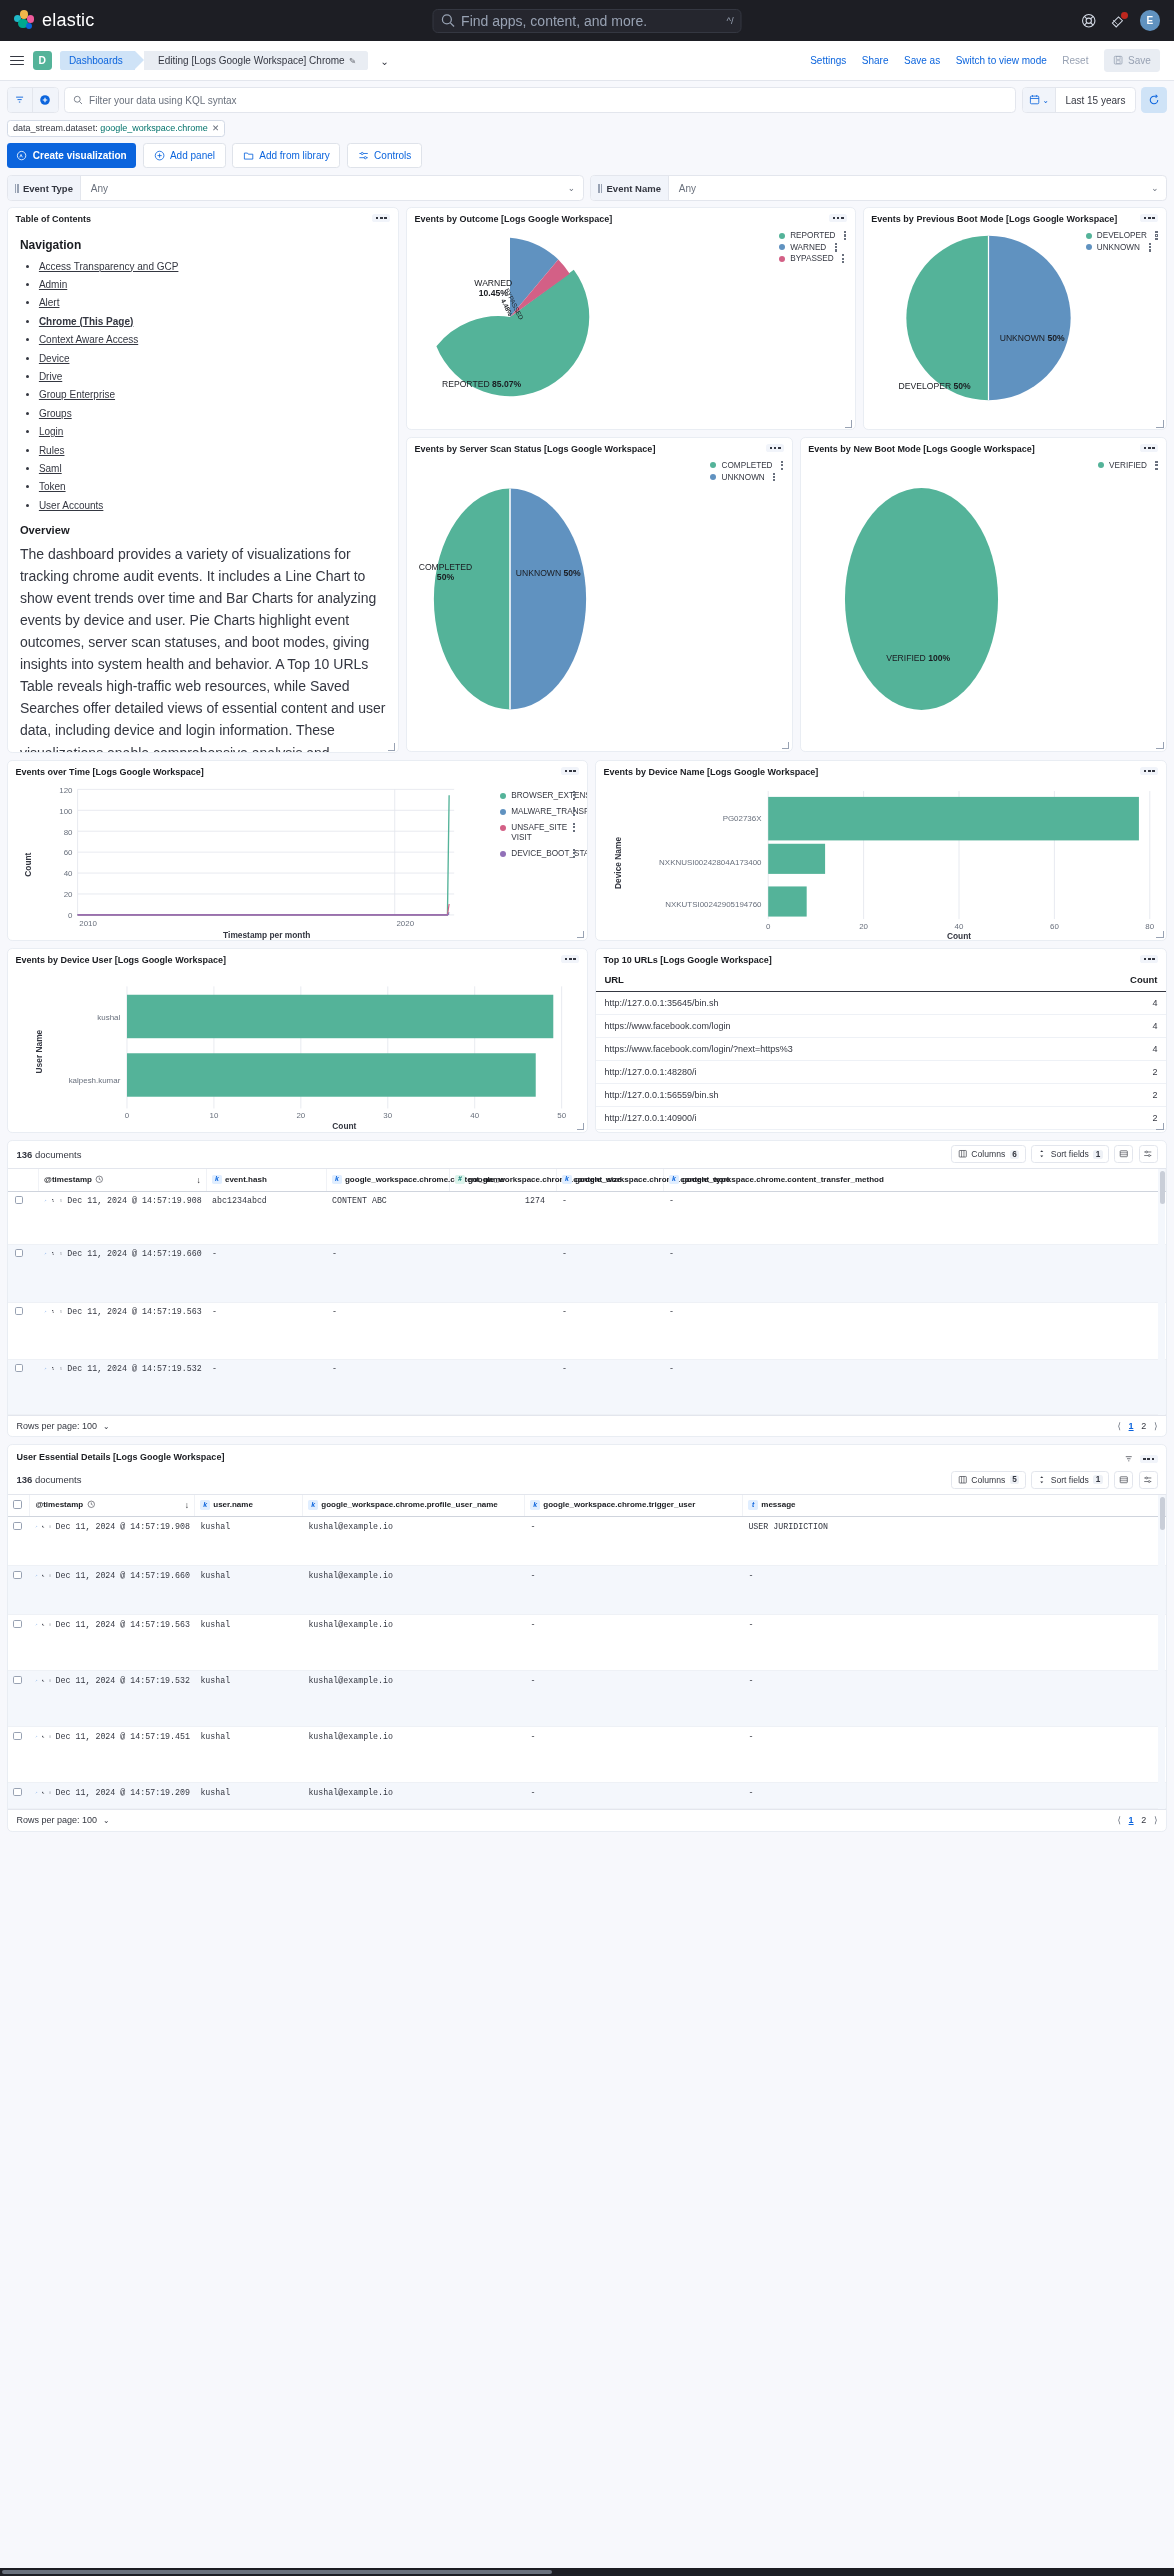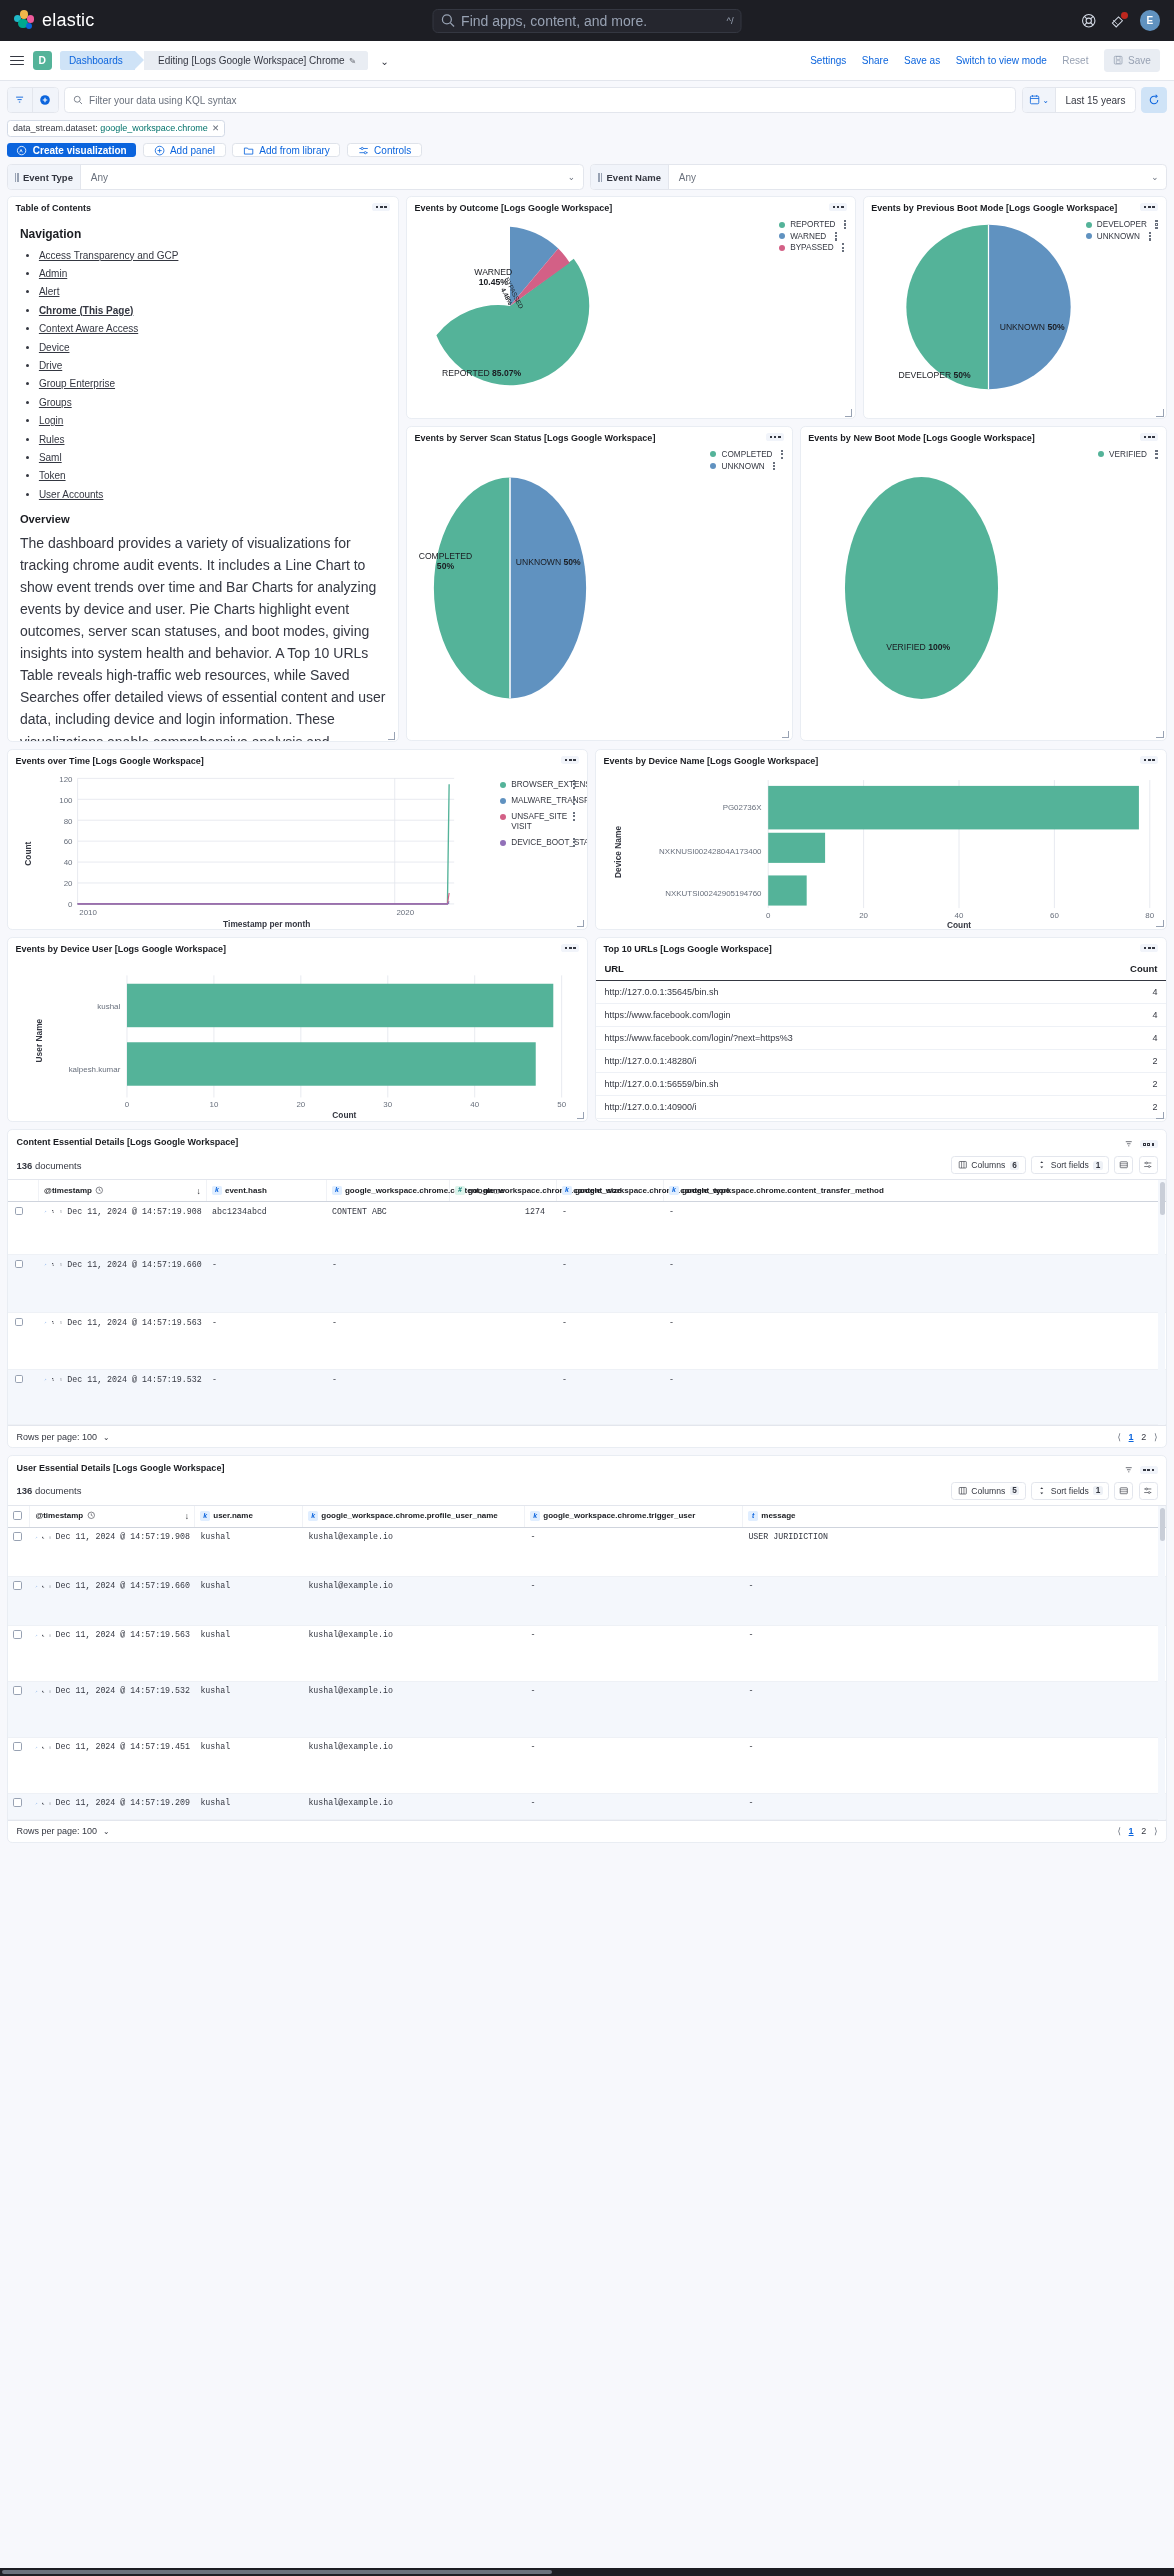--- a/index.html
+++ b/index.html
@@ -120,21 +120,21 @@
     display: inline-flex; align-items: center; gap: 0px; background: #fff;
     border: 0.9px solid #d3dae6; border-radius: 3.4px; height: 17px;
     padding: 0 5.2px; font-size: 9px; color: #343741;
   }
   .filter-pill .val { color: #00726b; }
   .filter-pill .xx { margin-left: 4.3px; color: #69707d; font-size: 8.6px; cursor: pointer;}
 
   
   .panel-btn-row { display: flex; gap: 6.9px; padding: 6.9px 6.9px 5.2px 6.9px; }
   .btn {
-    height: 14px; border-radius: 3.4px; display: flex; align-items: center;
+    height: 25px; border-radius: 3.4px; display: flex; align-items: center;
     gap: 5.2px; padding: 0 9.5px; font-size: 10px; cursor: pointer;
   }
   .btn-primary { background: #0b64dd; color: #fff; font-weight: 600; }
   .btn-ghost { background: #fff; border: 0.9px solid #dfe3ea; color: #0b64dd; }
 
   
   .controls-row { display: flex; gap: 6.9px; padding: 1.7px 6.9px 6px 6.9px; }
   .control {
     flex: 1; height: 26px; background: #fff; border: 0.9px solid #e3e6ed;
     border-radius: 4.3px; display: flex; align-items: center; overflow: hidden;
@@ -891,37 +891,20 @@
             <td class="num">2</td>
           </tr>
         </tbody>
       </table>
 
       <span class="resize-handle"></span>
     </div>
   </div>
 
   <div class="panel" style="margin-bottom:6.9px;">
-    <div class="ss-header" style="display:flex;align-items:flex-start;">
-      <span class="ss-title">Content Essential Details [Logs Google Workspace]</span>
-      <span style="margin-left:auto;display:flex;gap:6px;align-items:center;">
-        <span>
-          <svg viewBox="0 0 16 16" style="width:9.5px;height:9.5px;">
-            <line x1="3" y1="4.5" x2="13" y2="4.5" stroke="#343741" stroke-width="1.2"></line>
-            <line x1="5" y1="8" x2="11" y2="8" stroke="#343741" stroke-width="1.2"></line>
-            <line x1="7" y1="11.5" x2="9" y2="11.5" stroke="#343741" stroke-width="1.2"></line>
-          </svg>
-        </span>
-        <span class="panel-menu">
-            <i></i>
-            <i></i>
-            <i></i>
-          </span>
-      </span>
-    </div>
     <div class="ss-toolbar">
       <span class="ss-docs"><b>136</b> <span>documents</span></span>
       <span class="ss-tools">
         <span class="ss-btn">
           <svg viewBox="0 0 16 16" style="width:9.5px;height:9.5px;">
             <rect x="2" y="2.5" width="12" height="11" rx="1" fill="none" stroke="#343741" stroke-width="1.1"></rect>
             <line x1="6" y1="2.5" x2="6" y2="13.5" stroke="#343741" stroke-width="1"></line>
             <line x1="10" y1="2.5" x2="10" y2="13.5" stroke="#343741" stroke-width="1"></line>
           </svg>
           <span>Columns</span>

